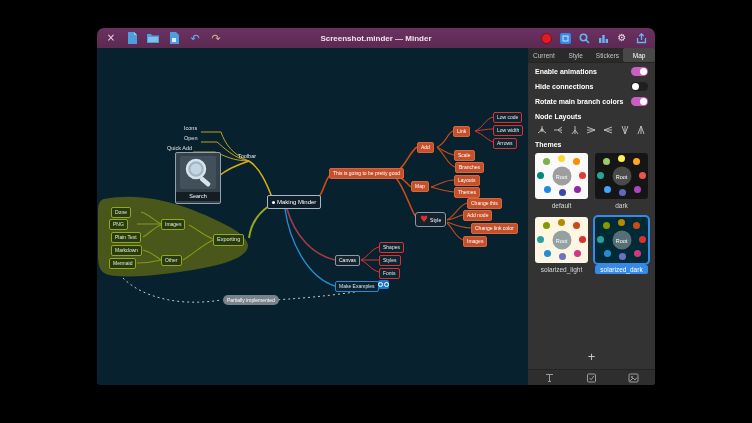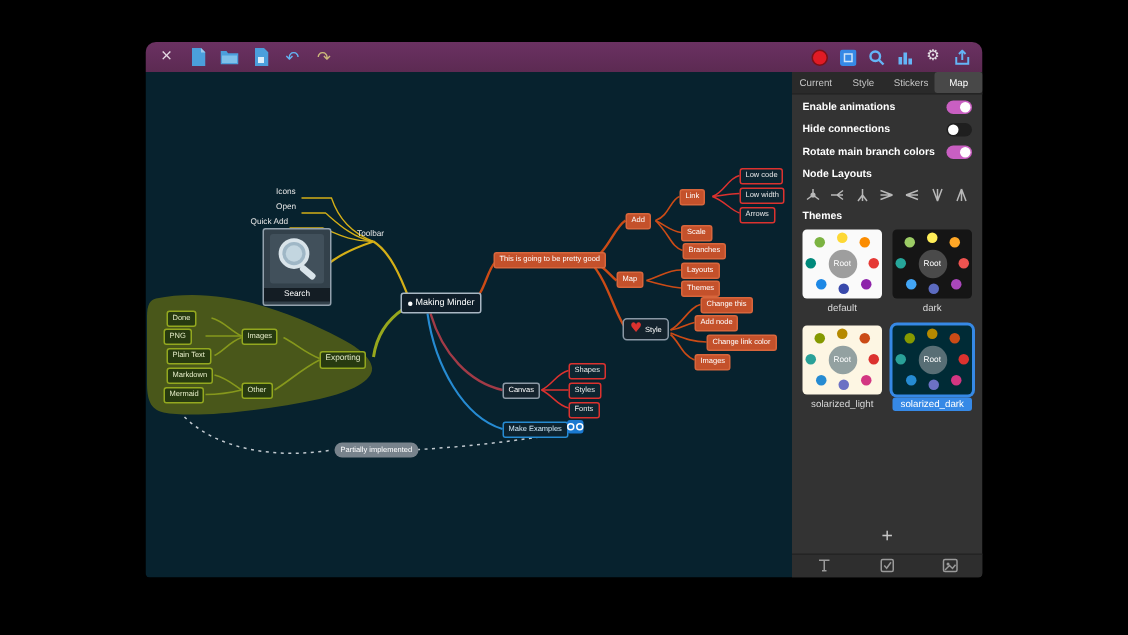--- a/index.html
+++ b/index.html
@@ -102,20 +102,21 @@
       <button class="tbbtn">
         <svg width="10" height="12" viewBox="0 0 10 12">
             <path d="M1,0 h6 l3,3 v9 h-9 z" fill="#4b9fdc"></path>
             <rect x="3" y="6" width="4" height="4" fill="#dceefb"></rect>
           </svg>
       </button>
       <button class="tbbtn glyph" style="color:#64b5f6;font-size:11px">↶</button>
       <button class="tbbtn glyph" style="color:#cdb97b;font-size:11px">↷</button>
     </div>
 
+    <span class="tb-title">Screenshot.minder — Minder</span>
 
     <div class="tb-right">
       <button class="tbbtn">
           <span class="rec"></span>
         </button>
       <button class="tbbtn">
         <svg width="11" height="11" viewBox="0 0 11 11">
             <rect x="0" y="0" width="11" height="11" rx="2" fill="#3689e6"></rect>
             <rect x="3" y="3" width="5" height="5" fill="none" stroke="#cfe4f8" stroke-width="1"></rect>
           </svg>

